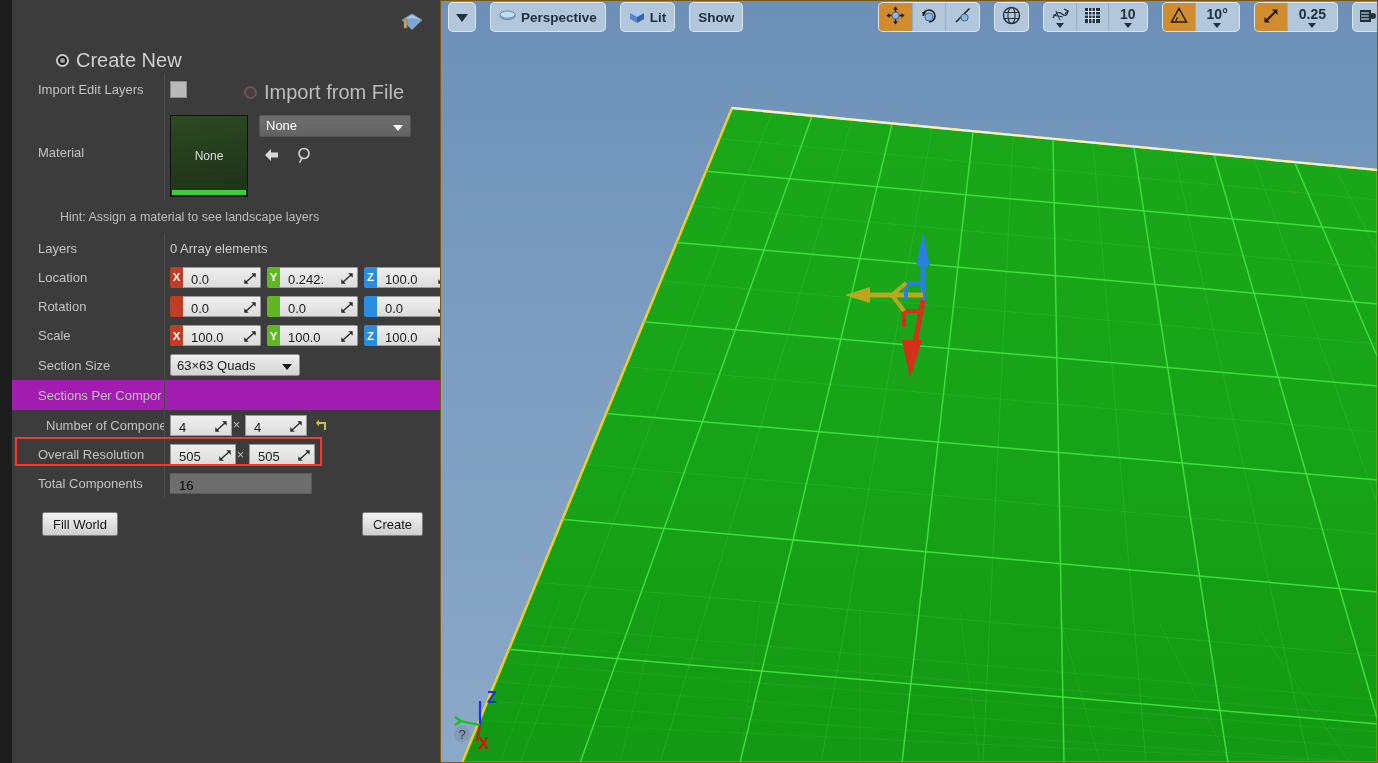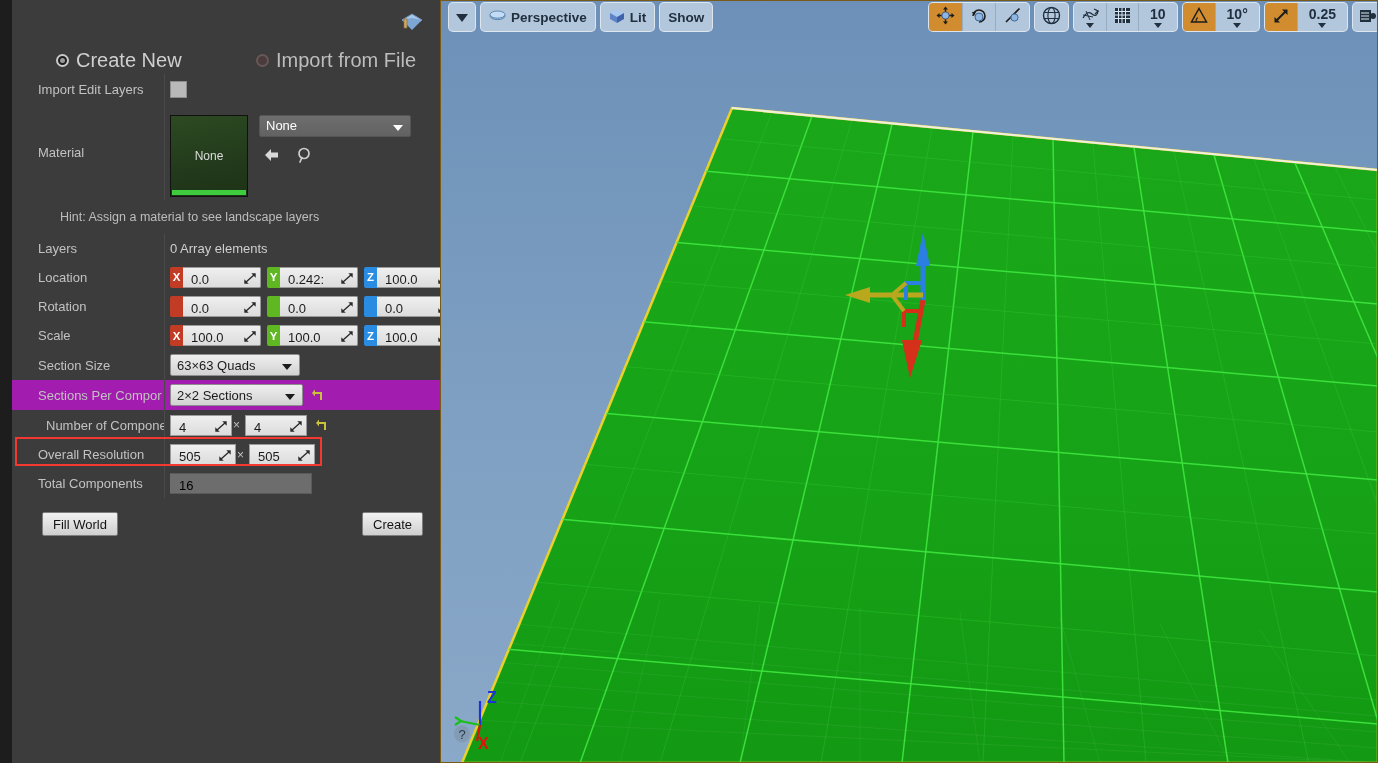--- a/index.html
+++ b/index.html
@@ -84,21 +84,21 @@
   }
   .radio-opt {
     position: absolute;
     top: 0;
     display: flex;
     align-items: center;
     height: 28px;
     cursor: pointer;
   }
   .radio-opt.a { left: 44px; }
-  .radio-opt.b { left: 244px; }
+  .radio-opt.b { left: 232px; margin-top: 32px; }
   .radio-dot {
     width: 13px; height: 13px;
     border-radius: 50%;
     background: #1d1d1d;
     border: 2px solid #c9c9c9;
     margin-right: 7px;
     box-sizing: border-box;
     position: relative;
   }
   .radio-dot.on::after {
@@ -350,21 +350,21 @@
     background: linear-gradient(180deg,#6c90b8 0%, #7fa0c2 55%, #8aa8c8 100%);
   }
   #land-svg { position: absolute; left: 0; top: 0; }
 
   
   .vp-toolbar {
     position: absolute;
     top: 2px;
     display: flex;
     align-items: center;
-    gap: 4px;
+    gap: 14px;
     z-index: 20;
   }
   #vp-tb-left { left: 8px; }
   #vp-tb-right { right: -8px; }
   .tbgroup {
     display: flex;
     align-items: stretch;
     height: 28px;
     background: rgba(222,232,242,0.62);
     border: 1px solid rgba(255,255,255,0.55);
@@ -602,31 +602,20 @@
           <div class="combo light secsize">
             <span>63×63 Quads</span>
             <span class="caret"></span>
           </div>
         </div>
       </div>
 
       <div class="prop-row row-hl" style="height:30px">
         <span class="vdiv"></span>
         <div class="prop-label">Sections Per Compor</div>
-        <div class="prop-value">
-          <div class="combo light secper">
-            <span>2×2 Sections</span>
-            <span class="caret"></span>
-          </div>
-          <span class="reset-ic" style="margin-left:8px">
-            <svg width="14" height="14" viewBox="0 0 14 14">
-                <path d="M10 4 L4 4 L4 1.5 L1 5 L4 8.5 L4 6 L9 6 L9 12 L11 12 L11 4 Z" fill="#c8c33a"></path>
-              </svg>
-          </span>
-        </div>
       </div>
 
       <div class="prop-row" style="height:30px">
         <span class="vdiv"></span>
         <div class="prop-label indent2">Number of Compone</div>
         <div class="prop-value">
           <span class="numbox narrow leftborder">
             <span>4</span>
             <svg class="spin" viewBox="0 0 12 13">
                 <path d="M9 2 L11 2 L11 4 Z M3 11 L1 11 L1 9 Z M10.5 2.5 L1.5 10.5" stroke="#2b2b2b" stroke-width="1.4" fill="#2b2b2b"></path>

